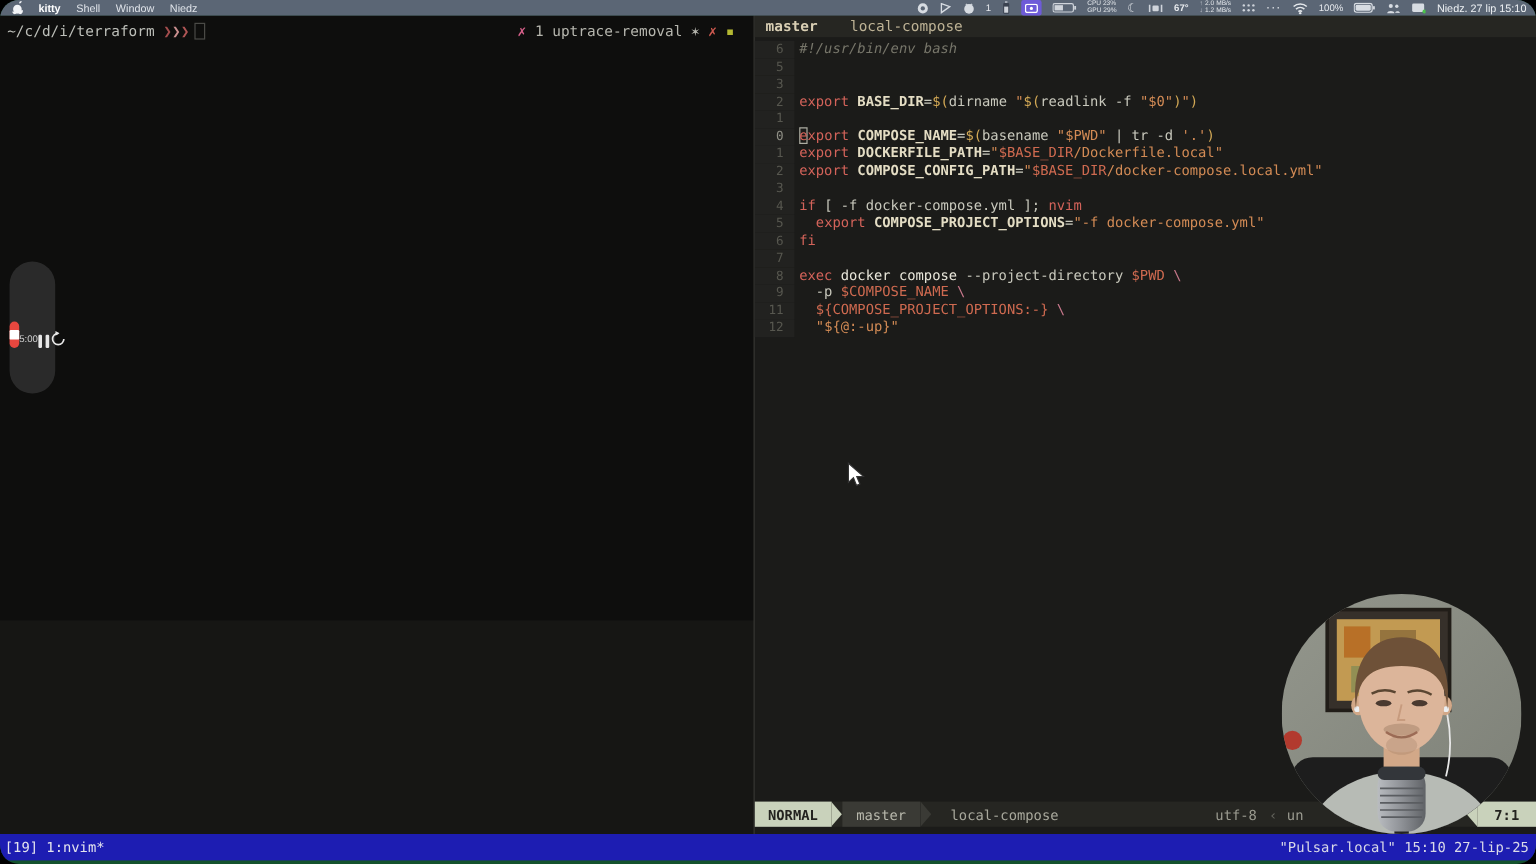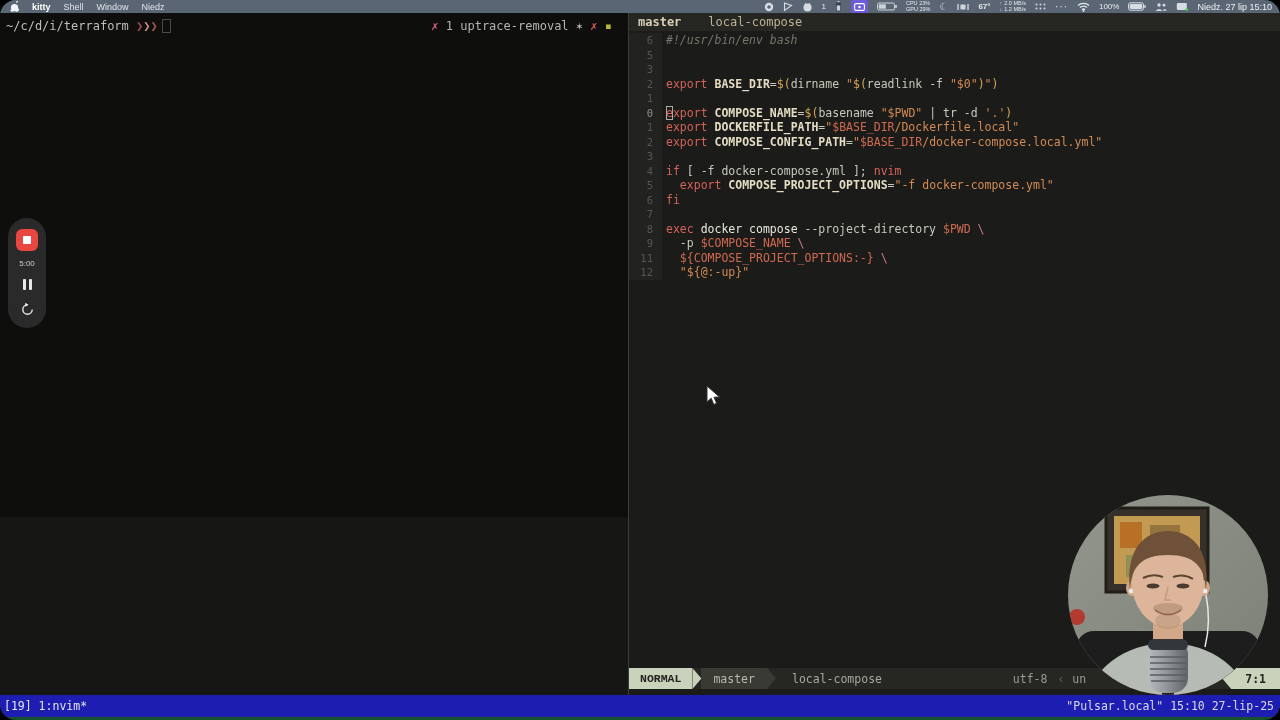--- a/index.html
+++ b/index.html
@@ -56,35 +56,35 @@
   .var{color:#cf6a50}
   .pun{color:#d2a855}
   .esc{color:#c9798c}
   .bld{color:#e9e7db;font-weight:normal}
   .kwc{color:#d3635a;box-shadow:inset 0 0 0 1px #adada2;}
 
   
   .statusline{position:absolute;left:629px;top:655px;width:651px;height:21px;background:#262622;
               display:flex;align-items:center;font-size:11.5px;color:#9b9b90;z-index:4;}
   .sl-mode{background:#c9d2bb;color:#23231f;font-weight:bold;padding:0 11px;height:21px;
-           display:flex;align-items:center;font-family:Liberation Mono, monospace;}
+           display:flex;align-items:center;}
   .sl-arr-r{width:9px;height:21px;background:#c9d2bb;clip-path:polygon(0 0,100% 50%,0 100%);}
   .sl-branch{background:#3a3a35;height:21px;display:flex;align-items:center;padding:0 12px;color:#b8b8ac;}
   .sl-file{padding:0 16px;color:#a8a89c;}
   .sl-right{margin-left:auto;display:flex;align-items:center;}
   .sl-enc{color:#9b9b90;padding:0 8px;}
   .sl-sep{color:#63635c;padding:0 2px;}
   .sl-ff{color:#9b9b90;padding:0 6px;}
   .sl-pos{background:#c9d2bb;color:#23231f;font-weight:bold;height:21px;display:flex;
           align-items:center;padding:0 14px;}
   .sl-arr-l{width:9px;height:21px;background:#c9d2bb;clip-path:polygon(100% 0,0 50%,100% 100%);}
 
   
   .recorder{position:absolute;left:8px;top:218px;width:38px;height:110px;background:#2d2d2dee;
-            border-radius:19px;display:flex;flex-direction:column;align-items:center;z-index:15;
+            border-radius:19px;display:flex;flex-direction:row;align-items:center;z-index:15;
             padding-top:11px;box-sizing:border-box;}
   .rec-stop{width:22px;height:22px;background:#e8473f;border-radius:6px;display:flex;
             align-items:center;justify-content:center;cursor:pointer;}
   .rec-stop-sq{width:8px;height:8px;background:#fff;border-radius:1px;}
   .rec-time{color:#cfcfcf;font-size:8px;margin-top:8px;font-family:"Liberation Sans",sans-serif;}
   .rec-pause{margin-top:11px;display:flex;gap:3px;cursor:pointer;}
   .rec-pause div{width:3px;height:11px;background:#e8e8e8;border-radius:1px;}
   .rec-restart{margin-top:12px;cursor:pointer;}
 
   

